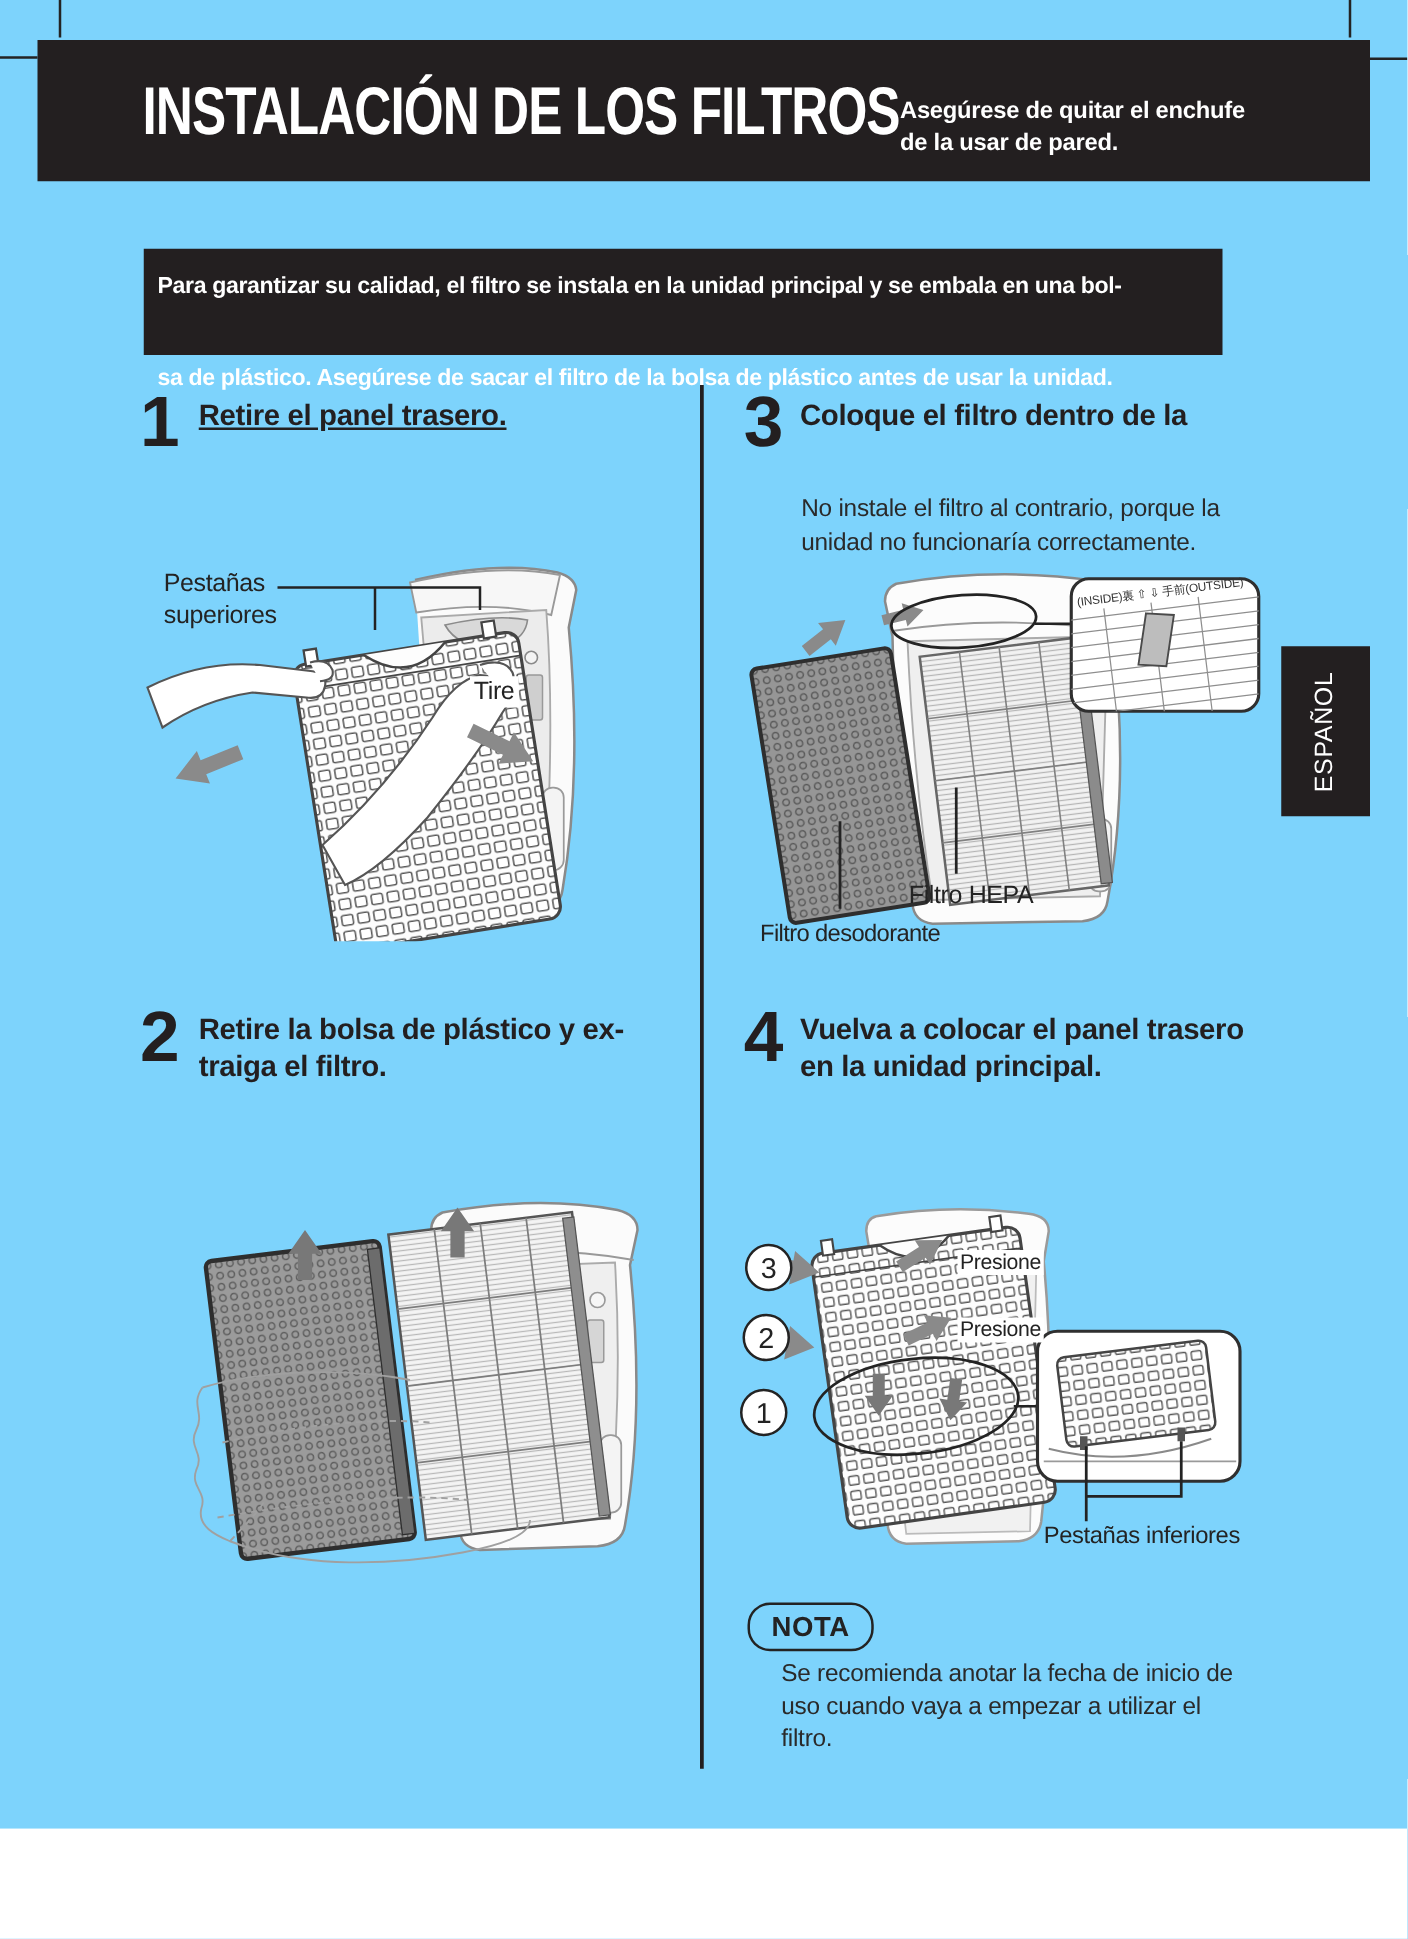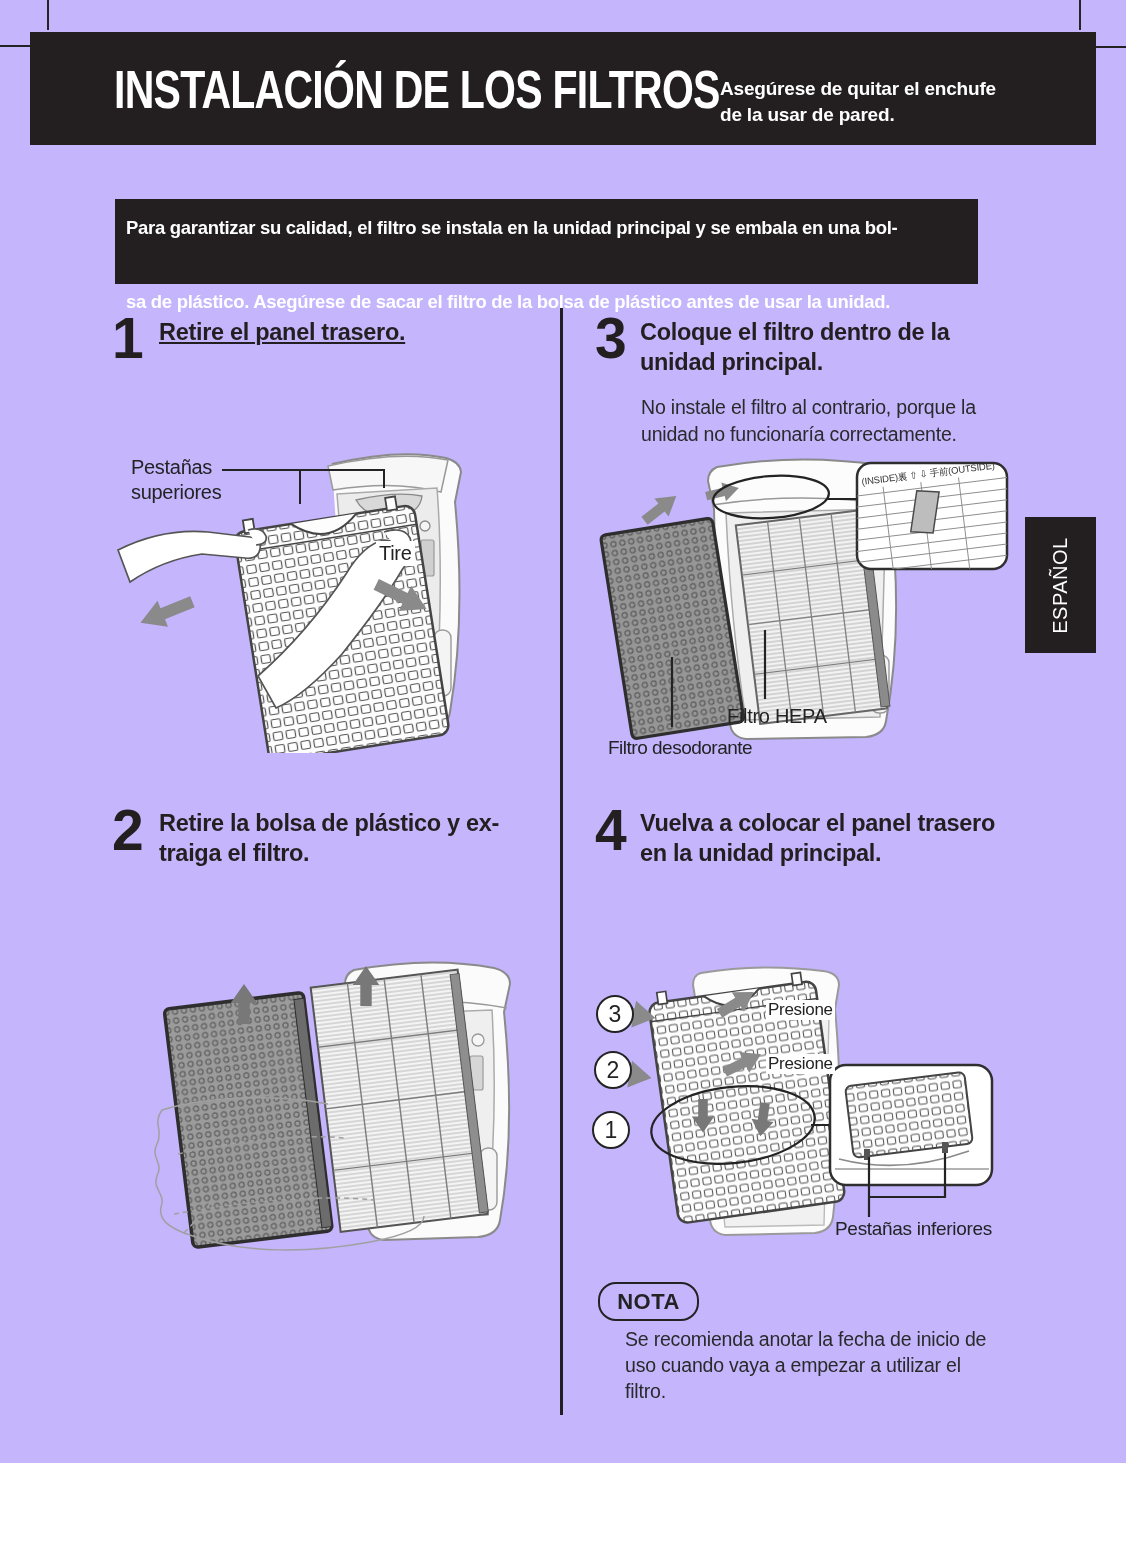--- a/index.html
+++ b/index.html
@@ -1,17 +1,17 @@
 <!DOCTYPE html>
 <html><head>
 <meta charset="utf-8">
 <style>
   html,body{margin:0;padding:0;background:#fff;}
   .page{
-    position:relative;width:1126px;height:1463px;background:#c4b5fd;overflow:hidden;
+    position:relative;width:1126px;height:1463px;background:#7dd3fc;overflow:hidden;
     font-family:"Liberation Sans", sans-serif;color:#231f20;
   }
   .mark{position:absolute;background:#232323;}
   
   .header{position:absolute;left:30px;top:32px;width:1066px;height:113px;background:#231f20;}
   .header-title{
     position:absolute;left:84px;top:26px;color:#fff;font-weight:bold;font-size:54px;
     white-space:nowrap;transform:scaleX(0.76);transform-origin:0 0;letter-spacing:-1px;
   }
   .header-note{position:absolute;left:690px;top:44px;color:#fff;font-weight:bold;font-size:19px;line-height:26px;}
@@ -188,21 +188,20 @@
       <path d="M14,192 C60,178 130,176 180,186"></path>
       <path d="M36,315 C50,300 60,290 64,282" stroke-dasharray="5 4"></path>
       <path d="M30,236 C90,222 150,216 196,220" stroke-dasharray="5 4"></path>
       <path d="M26,296 C96,284 170,276 226,282" stroke-dasharray="5 4"></path>
     </g>
   </svg>
 
   <div class="step-num" style="left:595px;top:310px;">3</div>
   <div class="step-head" style="left:640px;top:317px;">
     <div>Coloque el filtro dentro de la</div>
-    <div>unidad principal.</div>
   </div>
   <div class="body-text" style="left:641px;top:394px;">
     <div>No instale el filtro al contrario, porque la</div>
     <div>unidad no funcionaría correctamente.</div>
   </div>
 
   <svg style="left:595px;top:423px;" width="440" height="332" viewBox="0 0 440 332">
     <defs>
       <pattern id="d3" width="9" height="9" patternUnits="userSpaceOnUse">
         <rect width="9" height="9" fill="#969696"></rect>

